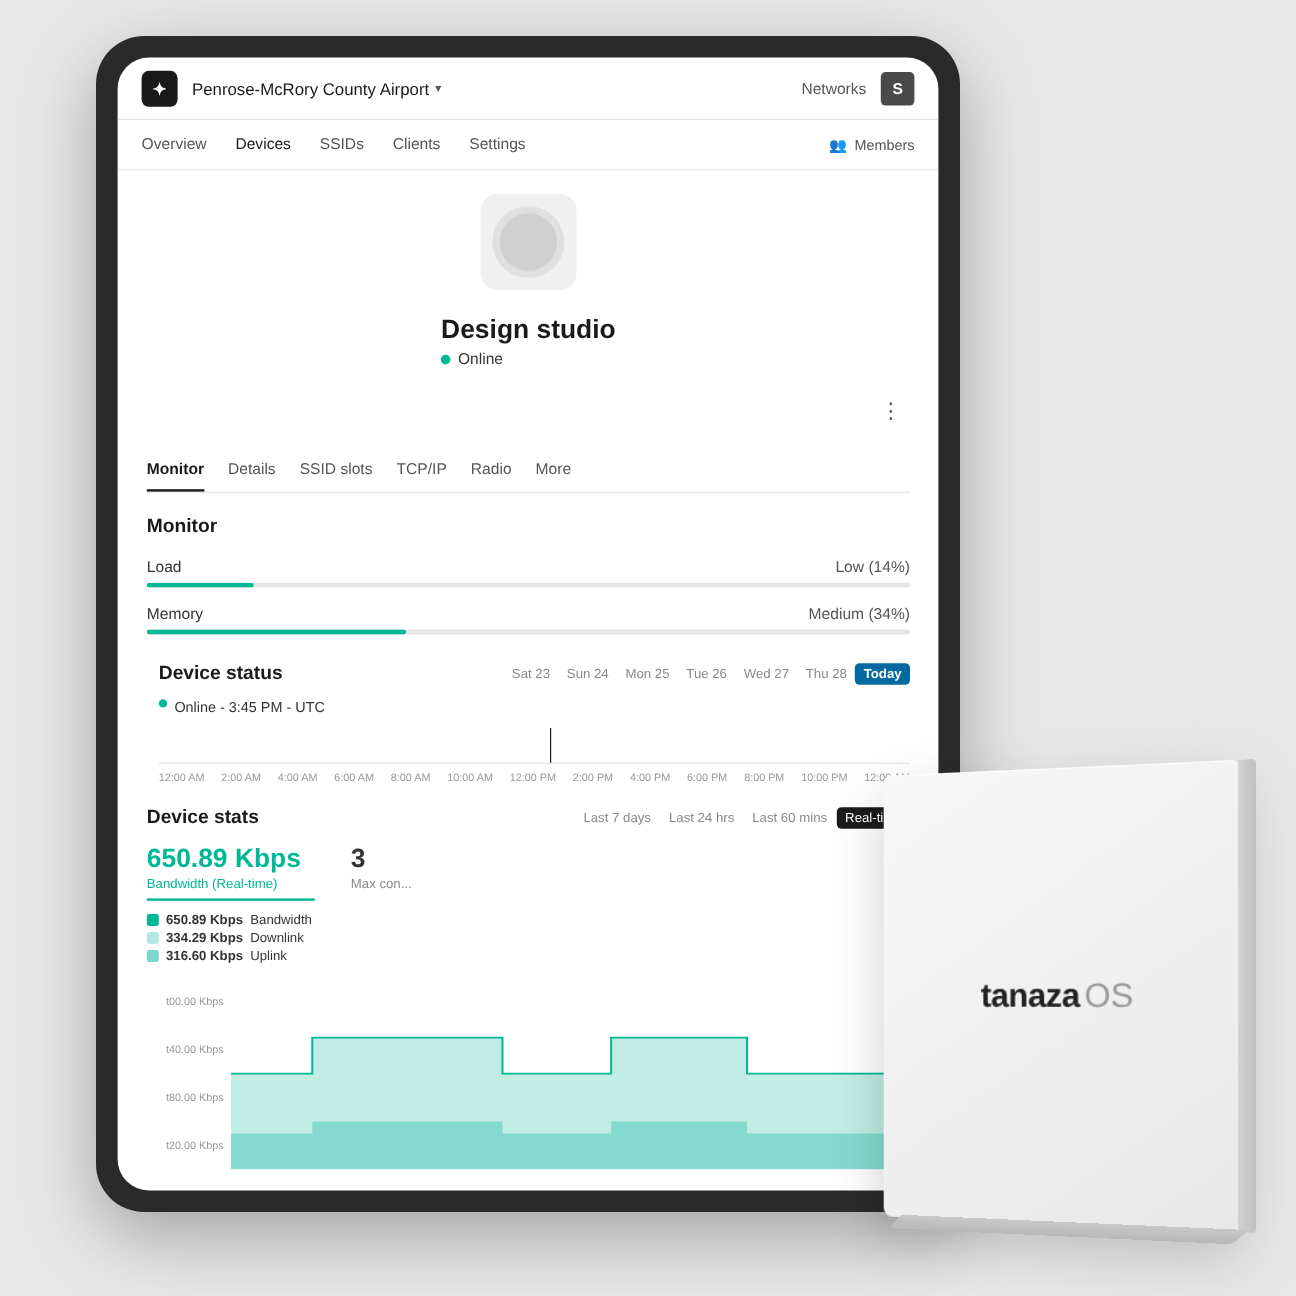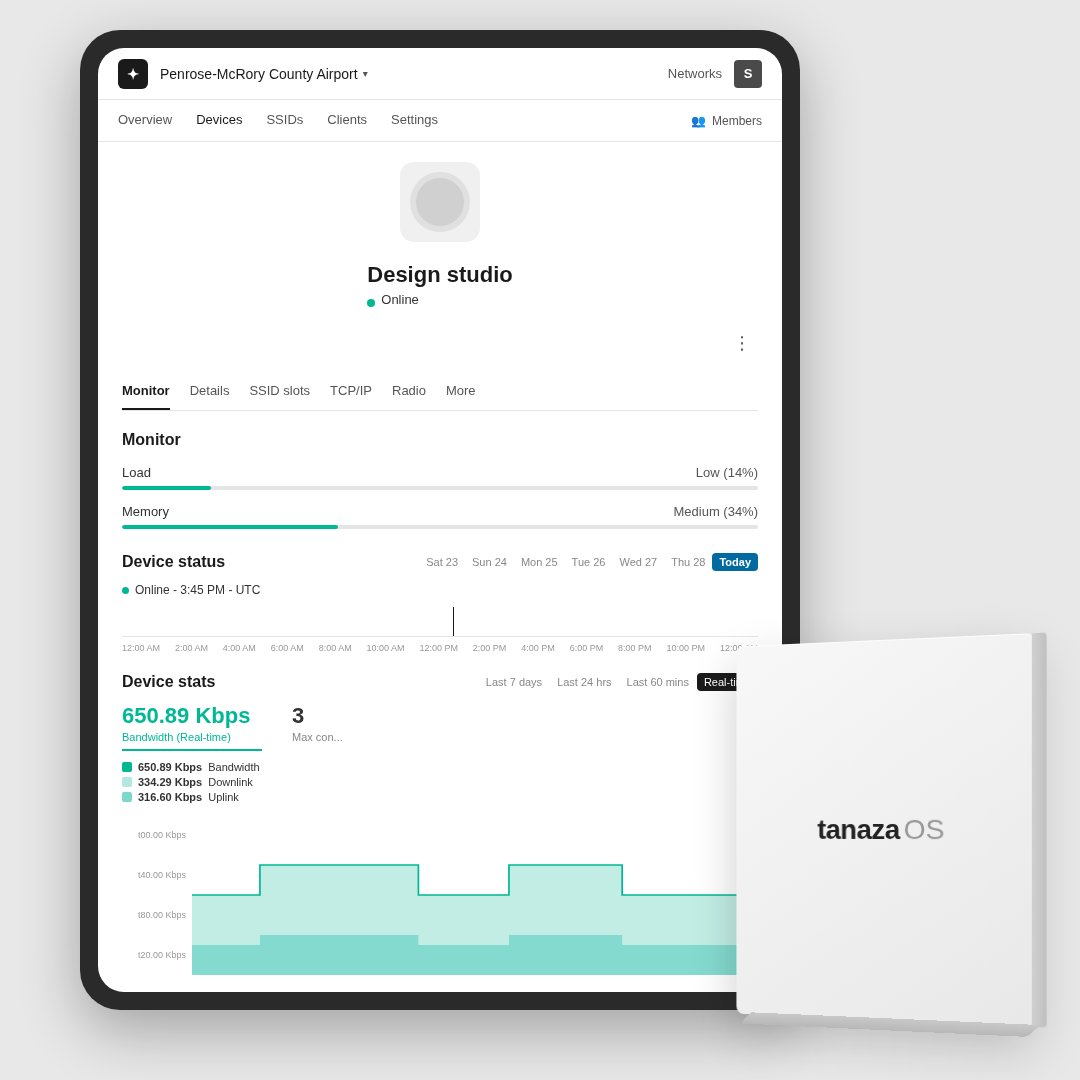--- a/index.html
+++ b/index.html
@@ -182,21 +182,21 @@
     }
 
     .device-info h1 {
       font-size: 22px;
       font-weight: 600;
       color: #1a1a1a;
     }
 
     .device-status {
       display: flex;
-      align-items: flex-end;
+      align-items: center;
       gap: 6px;
       font-size: 13px;
       color: #333;
       margin-top: 4px;
     }
 
     .status-dot {
       width: 8px;
       height: 8px;
       background: #00b894;
@@ -277,20 +277,21 @@
     .progress-fill {
       height: 100%;
       background: #00b894;
       border-radius: 2px;
     }
 
     
     .device-status-section {
       margin-top: 24px;
       margin-bottom: 20px;
+      margin-left: 10px;
     }
 
     .device-status-header {
       display: flex;
       align-items: center;
       justify-content: space-between;
       margin-bottom: 12px;
     }
 
     .date-pills {
@@ -308,21 +309,21 @@
     }
 
     .date-pill.active {
       background: #0369a1;
       color: #fff;
       font-weight: bold;
     }
 
     .online-indicator {
       display: flex;
-      align-items: center;
+      align-items: flex-start;
       gap: 6px;
       font-size: 12px;
       color: #333;
       margin-bottom: 10px;
     }
 
     .online-dot {
       width: 7px;
       height: 7px;
       background: #00b894;

